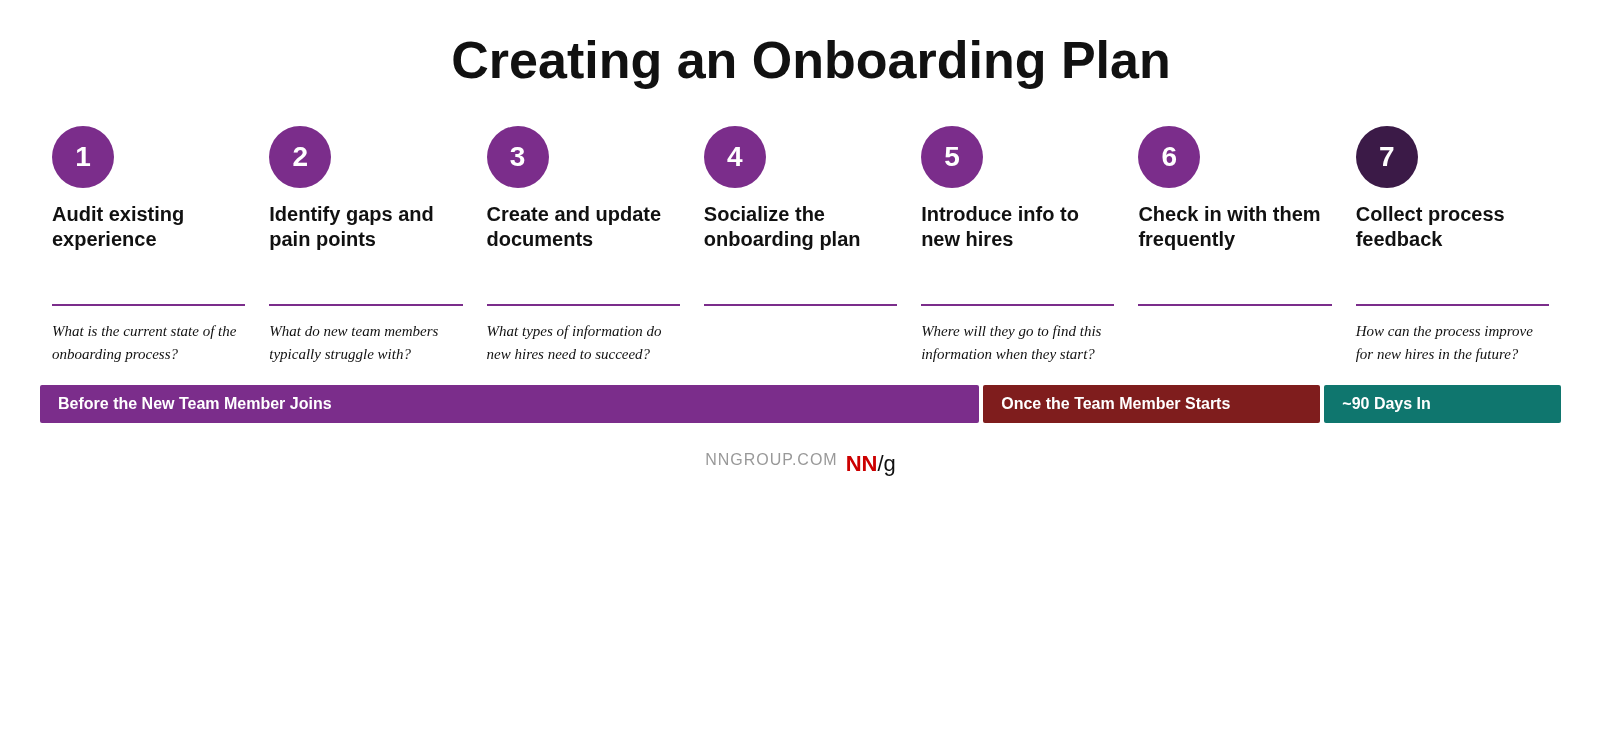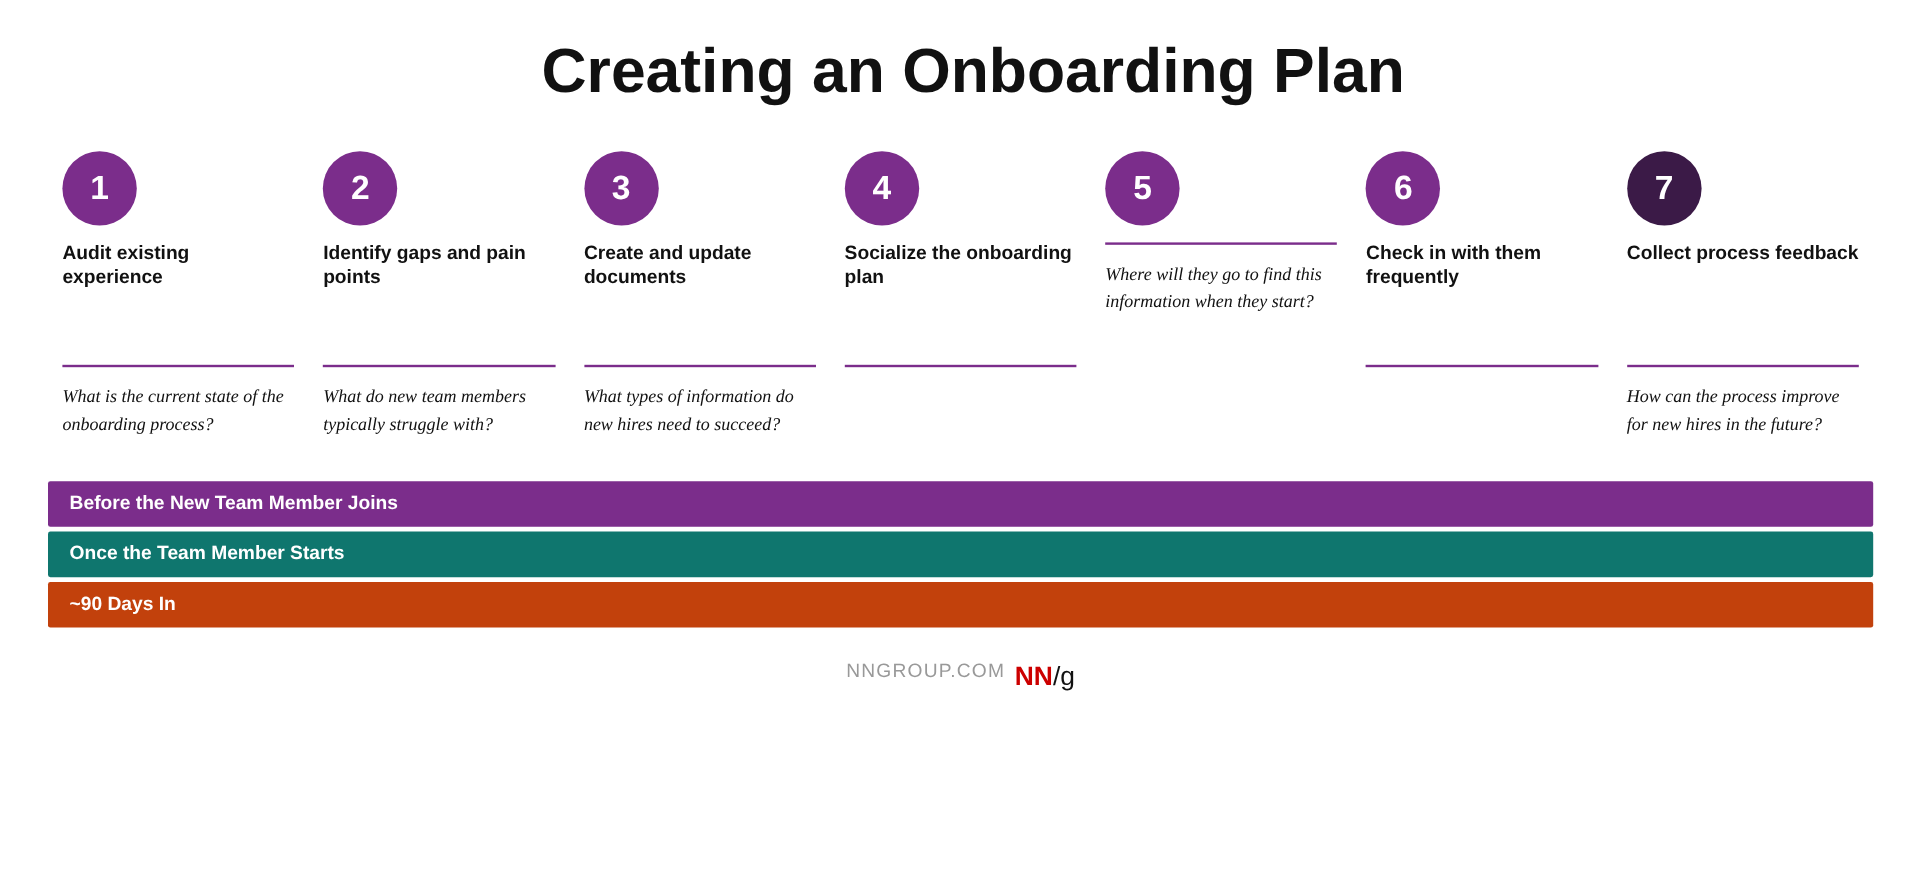--- a/index.html
+++ b/index.html
@@ -47,21 +47,21 @@
       font-size: 28px;
       font-weight: 700;
       color: #fff;
       font-family: Arial, Helvetica, sans-serif;
       margin-bottom: 14px;
       flex-shrink: 0;
     }
     .circle-purple { background: #7b2d8b; }
     .circle-dark { background: #3b1a47; }
     .step-title {
-      font-size: 16px;
+      font-size: 20px;
       font-weight: 700;
       font-family: Arial, Helvetica, sans-serif;
       color: #111;
       line-height: 1.25;
       margin-bottom: 12px;
       min-height: 90px;
     }
     .step-divider {
       width: 100%;
       height: 2px;
@@ -70,46 +70,46 @@
     }
     .step-question {
       font-size: 15px;
       font-style: italic;
       color: #111;
       line-height: 1.5;
       font-family: Liberation Serif, serif;
     }
     .timeline-row {
       display: flex;
-      flex-direction: column;
+      flex-direction: row;
       width: 100%;
-      margin-top: 36px;
+      margin-top: 20px;
       gap: 4px;
     }
     .timeline-section {
       display: flex;
       align-items: center;
       justify-content: flex-start;
       padding: 10px 18px;
       font-size: 16px;
       font-weight: 700;
       font-family: Arial, Helvetica, sans-serif;
       color: #fff;
       border-radius: 2px;
     }
     .timeline-before {
       background: #7b2d8b;
       flex: 4.5;
     }
     .timeline-once {
+      background: #7f1d1d;
+      flex: 1.5;
+    }
+    .timeline-90 {
       background: #0f766e;
-      flex: 1.5;
-    }
-    .timeline-90 {
-      background: #c2410c;
       flex: 1;
     }
     .footer {
       display: flex;
       align-items: flex-start;
       justify-content: center;
       gap: 8px;
       margin-top: 28px;
     }
     .footer-nngroup {
@@ -155,20 +155,21 @@
       <div class="step-divider"></div>
       <div class="step-question">What types of information do new hires need to succeed?</div>
     </div>
     <div class="step">
       <div class="step-circle circle-purple">4</div>
       <div class="step-title">Socialize the onboarding plan</div>
       <div class="step-divider"></div>
     </div>
     <div class="step">
       <div class="step-circle circle-purple">5</div>
+      <div class="step-title">Introduce info to new hires</div>
       <div class="step-divider"></div>
       <div class="step-question">Where will they go to find this information when they start?</div>
     </div>
     <div class="step">
       <div class="step-circle circle-purple">6</div>
       <div class="step-title">Check in with them frequently</div>
       <div class="step-divider"></div>
     </div>
     <div class="step">
       <div class="step-circle circle-dark">7</div>

